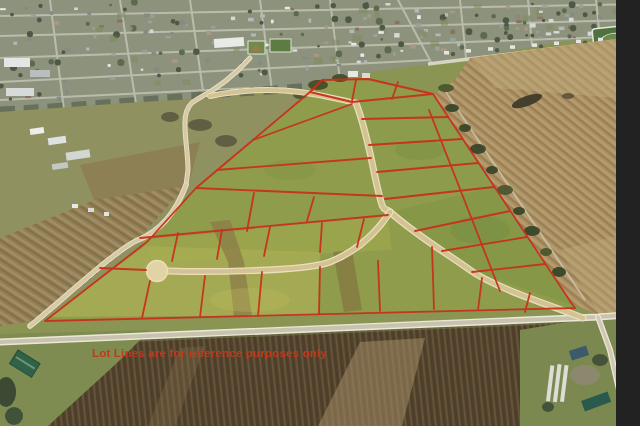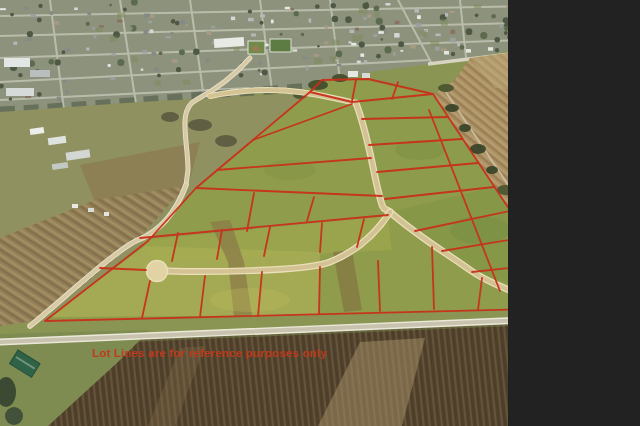--- a/index.html
+++ b/index.html
@@ -1,16 +1,16 @@
 <!DOCTYPE html>
 <html><head>
 <meta charset="utf-8">
 <style>
   html,body{margin:0;padding:0;background:#222;}
-  .photo-frame{width:508px;height:426px;overflow:hidden;position:relative;font-family:"Liberation Sans",sans-serif;}
+  .photo-frame{width:616px;height:426px;overflow:hidden;position:relative;font-family:"Liberation Sans",sans-serif;}
   svg{display:block;}
   text{font-family:"Liberation Sans",sans-serif;}
 </style>
 </head>
 <body>
 
 <div class="photo-frame">
 <svg width="640" height="426" viewBox="0 0 640 426" xmlns="http://www.w3.org/2000/svg">
   <defs>
     <pattern id="patRight" width="7" height="7" patternUnits="userSpaceOnUse" patternTransform="rotate(39)">

